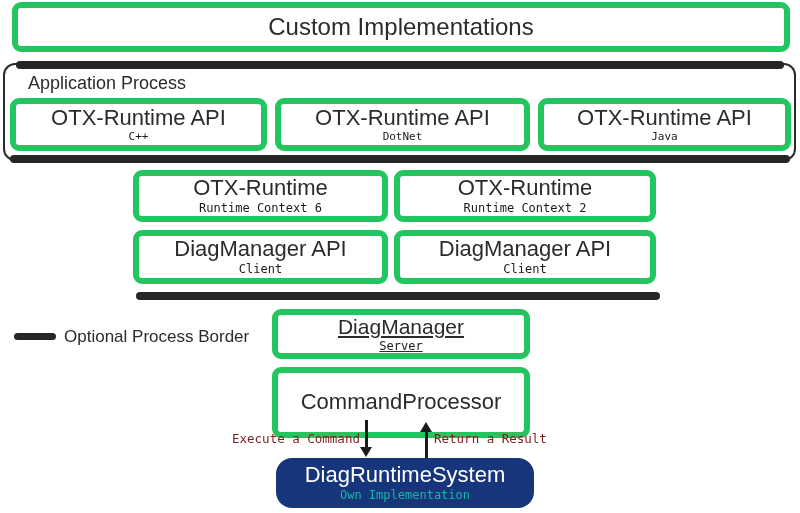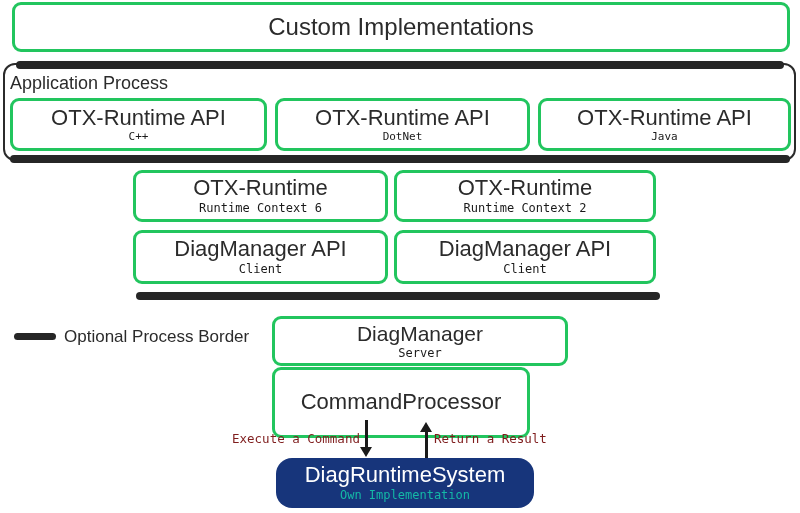--- a/index.html
+++ b/index.html
@@ -2,21 +2,21 @@
 <html><head>
 <meta charset="utf-8">
 <style>
   html,body{margin:0;padding:0;background:#ffffff;}
   #canvas{
     position:relative;width:800px;height:513px;background:#ffffff;overflow:hidden;
     font-family:"Liberation Sans",sans-serif;color:#2b2b2b;
   }
   .abs{position:absolute;box-sizing:border-box;}
   .box{
-    background:#ffffff;border:3px solid #22c55e;border-radius:9px;
+    background:#ffffff;border:6px solid #22c55e;border-radius:9px;
     display:flex;flex-direction:column;align-items:center;justify-content:center;
     line-height:1.12;
   }
   .box .title{font-size:22px;color:#2b2b2b;white-space:nowrap;}
   .box .subtitle{
     font-family:"DejaVu Sans Mono","Liberation Mono",monospace;
     font-size:12px;color:#1a1a1a;margin-top:1px;white-space:nowrap;
   }
   .bar{background:#262626;border-radius:5px;height:8px;}
   .container-frame{border:2px solid #2b2b2b;border-radius:12px;background:transparent;}
@@ -46,21 +46,21 @@
 <div id="canvas">
 
   <div class="abs box" style="left:12px;top:2px;width:778px;height:50px;">
     <div class="title" style="font-size:24px;">Custom Implementations</div>
   </div>
 
   <div class="abs container-frame" style="left:3px;top:63px;width:793px;height:98px;"></div>
 
   <div class="abs bar" style="left:16px;top:61px;width:768px;"></div>
 
-  <div class="abs proc-label" style="left:10px;top:73px;">Application Process</div>
+  <div class="abs proc-label" style="left:28px;top:73px;">Application Process</div>
 
   <div class="abs box" style="left:10px;top:98px;width:257px;height:53px;">
     <div class="title">OTX-Runtime API</div>
     <div class="subtitle" style="font-size:11px;">C++</div>
   </div>
   <div class="abs box" style="left:275px;top:98px;width:255px;height:53px;">
     <div class="title">OTX-Runtime API</div>
     <div class="subtitle" style="font-size:11px;">DotNet</div>
   </div>
   <div class="abs box" style="left:538px;top:98px;width:253px;height:53px;">
@@ -86,21 +86,21 @@
   <div class="abs box" style="left:394px;top:230px;width:262px;height:54px;">
     <div class="title">DiagManager API</div>
     <div class="subtitle">Client</div>
   </div>
 
   <div class="abs bar" style="left:136px;top:292px;width:524px;"></div>
 
   <div class="abs bar" style="left:14px;top:333px;width:42px;height:7px;"></div>
   <div class="abs proc-label" style="left:64px;top:327px;font-size:17px;">Optional Process Border</div>
 
-  <div class="abs box" style="left:272px;top:316px;width:296px;height:50px;">
+  <div class="abs box" style="left:272px;top:309px;width:258px;height:50px;text-decoration:underline;">
     <div class="title" style="font-size:21px;">DiagManager</div>
     <div class="subtitle">Server</div>
   </div>
 
   <div class="abs box" style="left:272px;top:367px;width:258px;height:71px;">
     <div class="title">CommandProcessor</div>
   </div>
 
   <div class="abs arrow-stem" style="left:365px;top:420px;height:28px;"></div>
   <div class="abs arrow-head-down" style="left:360px;top:447px;"></div>

